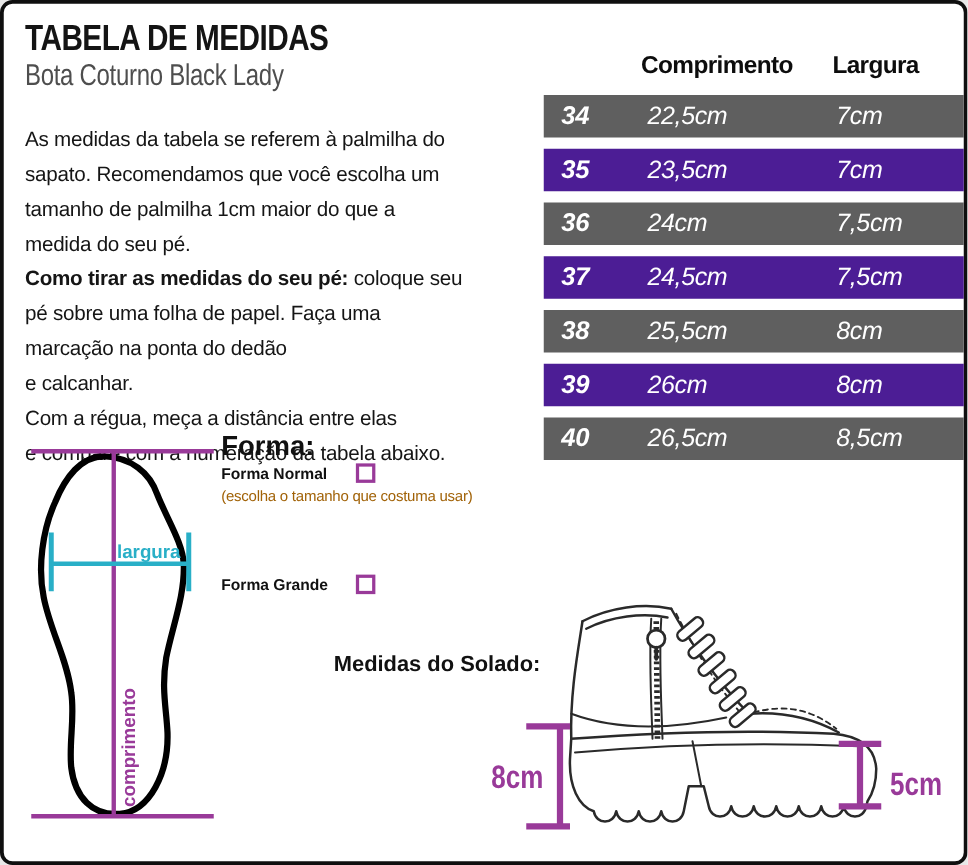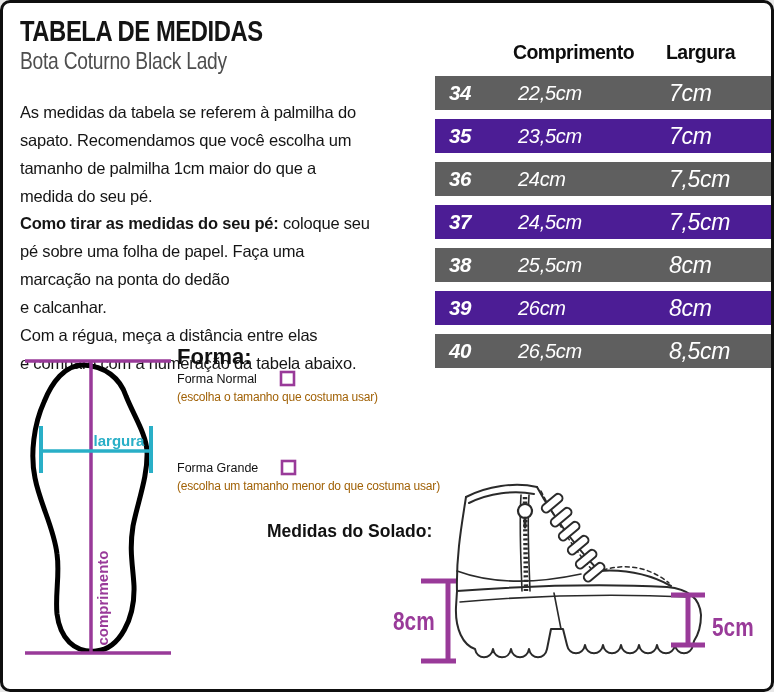--- a/index.html
+++ b/index.html
@@ -25,24 +25,24 @@
   .para2{top:206px;}
   .bold{font-weight:700;margin-top:35px;}
   .th{top:38px;font-size:19.5px;font-weight:700;letter-spacing:-0.5px;text-align:center;color:#0d0d0d;}
   .th-comp{left:498px;width:145px;}
   .th-larg{left:650px;width:95px;}
   .trow{left:432px;width:359px;height:34px;color:#fff;line-height:34px;letter-spacing:-0.3px;font-style:italic;}
   .trow.gray{background:#5f5f5f;}
   .trow.black{background:#4c1d95;}
   .trow .sz{position:absolute;left:14px;font-weight:700;font-size:20.5px;}
   .trow .comp{position:absolute;left:83px;font-size:20px;}
-  .trow .larg{position:absolute;left:234px;font-size:23px;}
+  .trow .larg{position:absolute;left:234px;font-size:20px;}
   .forma-head{left:174px;top:341px;font-size:22px;font-weight:700;}
   .forma-opt{left:174px;width:270px;}
-  .forma-opt .lab{display:flex;align-items:center;gap:20px;font-size:12.5px;font-weight:400;line-height:14px;}
+  .forma-opt .lab{display:flex;align-items:center;gap:20px;font-size:12.5px;font-weight:700;line-height:14px;}
   .forma-opt .note{font-size:12px;line-height:13px;margin-top:2px;color:#a16207;letter-spacing:-0.2px;}
   .solado-head{left:264px;top:518px;font-size:17.5px;font-weight:700;}
   .cm-label{font-size:26px;font-weight:700;transform:scaleX(.8);transform-origin:left top;white-space:nowrap;}
 </style>
 </head>
 <body>
 
 <div class="canvas">
 
   <div class="abs title">TABELA DE MEDIDAS</div>
@@ -126,21 +126,20 @@
   </div>
 
 
   <div class="abs forma-opt" style="top:454px">
     <div class="lab">
       <span>Forma Grande</span>
       <svg width="21" height="21" viewBox="0 0 21 21">
         <rect x="4" y="4" width="13" height="13" fill="#fff" stroke="#993a99" stroke-width="2.6"></rect>
       </svg>
     </div>
-    <div class="note">(escolha um tamanho menor do que costuma usar)</div>
   </div>
 
   <div class="abs solado-head">Medidas do Solado:</div>
 
   <svg class="abs" style="left:388px;top:468px" width="376" height="214" viewBox="0 0 376 214">
     <g fill="none" stroke="#2a2a2a" stroke-width="2" stroke-linejoin="round" stroke-linecap="round">
 
       <path d="M75,26 C71,52 65,84 66,120"></path>
 
       <path d="M75,26 C96,15 124,11 146,16"></path>

